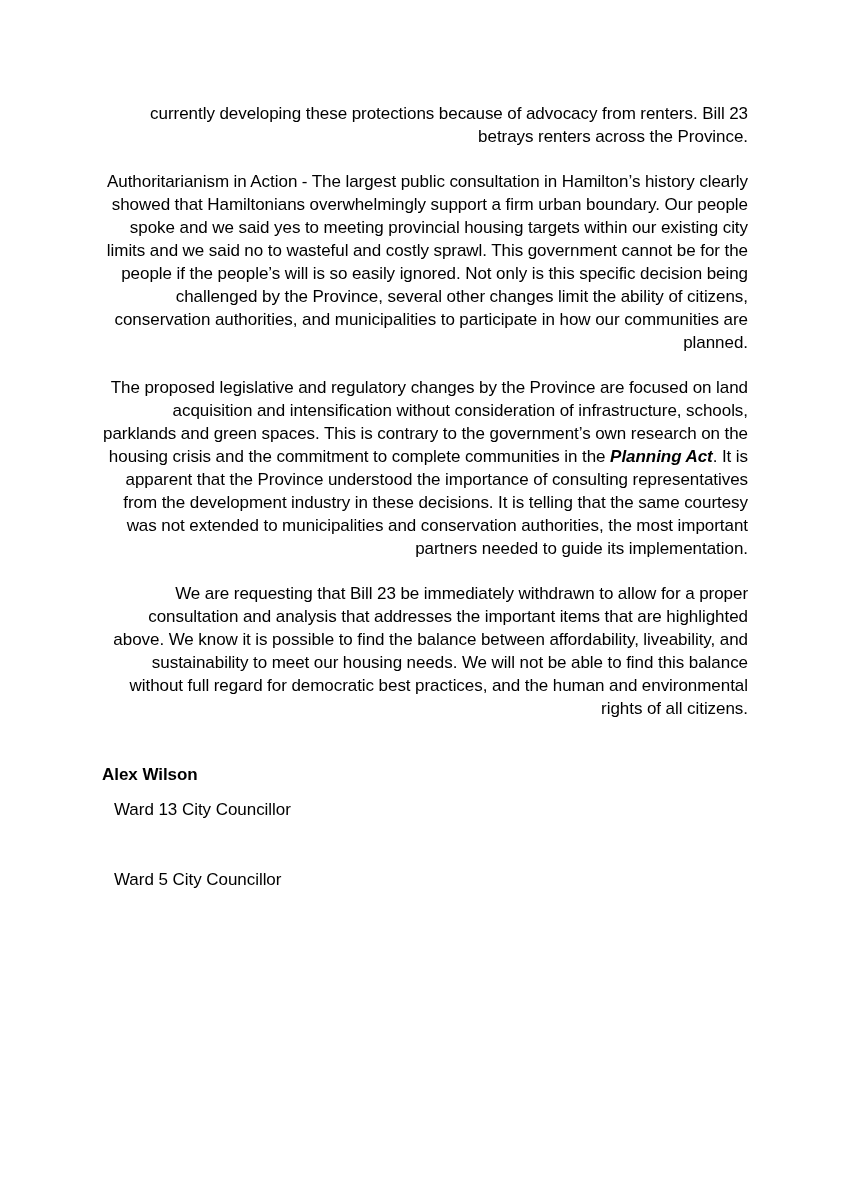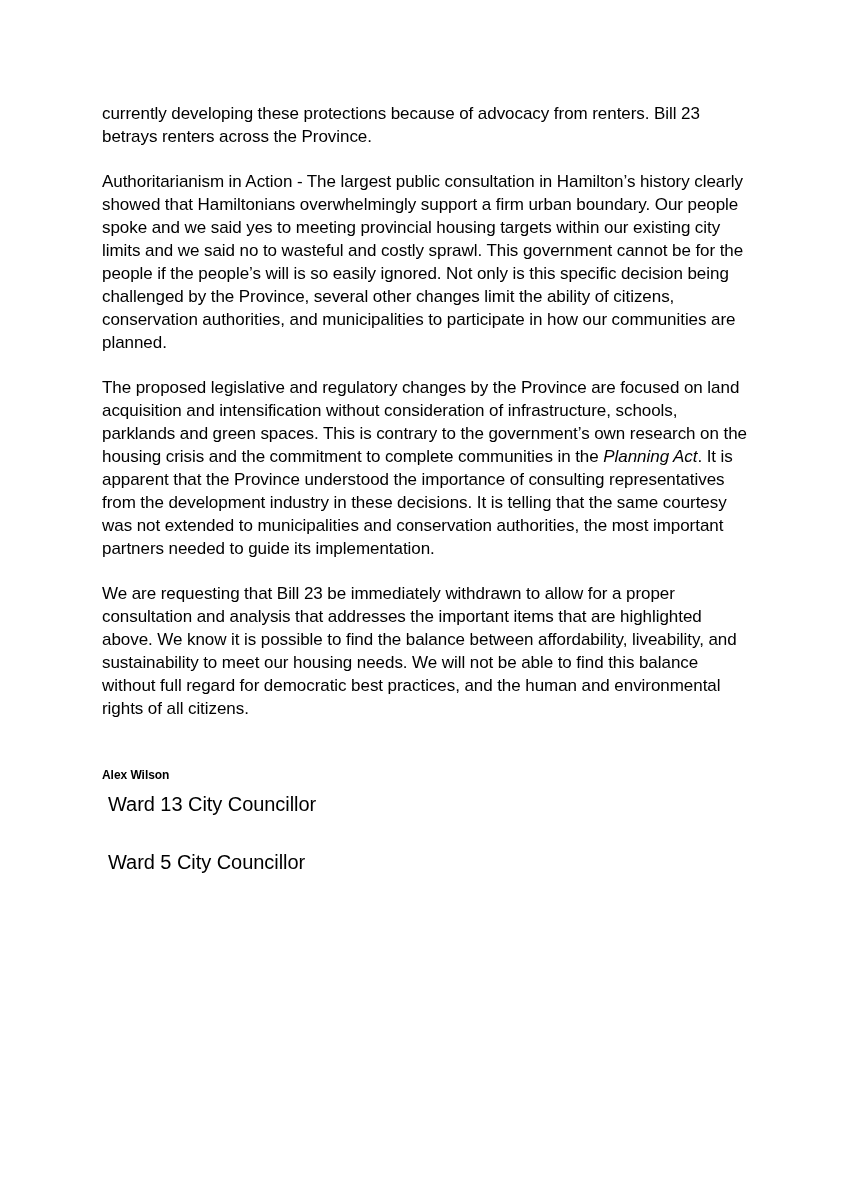--- a/index.html
+++ b/index.html
@@ -28,56 +28,57 @@
     left: 102px;
     top: 103px;
     width: 646px;
   }
 
   .para {
     font-size: 17px;
     line-height: 22.9px;
     letter-spacing: -0.05px;
     margin: 0 0 22.6px 0;
-    text-align: left;
+    text-align: right;
     word-spacing: -0.1px;
   }
 
   .para:last-child {
     margin-bottom: 0;
   }
 
   .lead-bold {
     font-weight: normal;
   }
 
   .ital {
     font-style: italic;
+    font-weight: bold;
   }
 
   
   .sig-block {
     margin: 0;
   }
   .sig-spacer-top {
     height: 21px;
   }
   .sig-name {
-    font-size: 12px;
+    font-size: 17px;
     line-height: 22.9px;
     font-weight: bold;
     letter-spacing: -0.05px;
     margin: 0;
   }
   .sig-role {
-    font-size: 20px;
+    font-size: 17px;
     line-height: 22.9px;
     font-weight: normal;
     letter-spacing: -0.05px;
-    margin: 6px;
+    margin: 12px;
   }
   .sig-gap {
     height: 22.6px;
   }
 </style>
 </head>
 <body>
 
 <div class="page">
   <div class="content">

